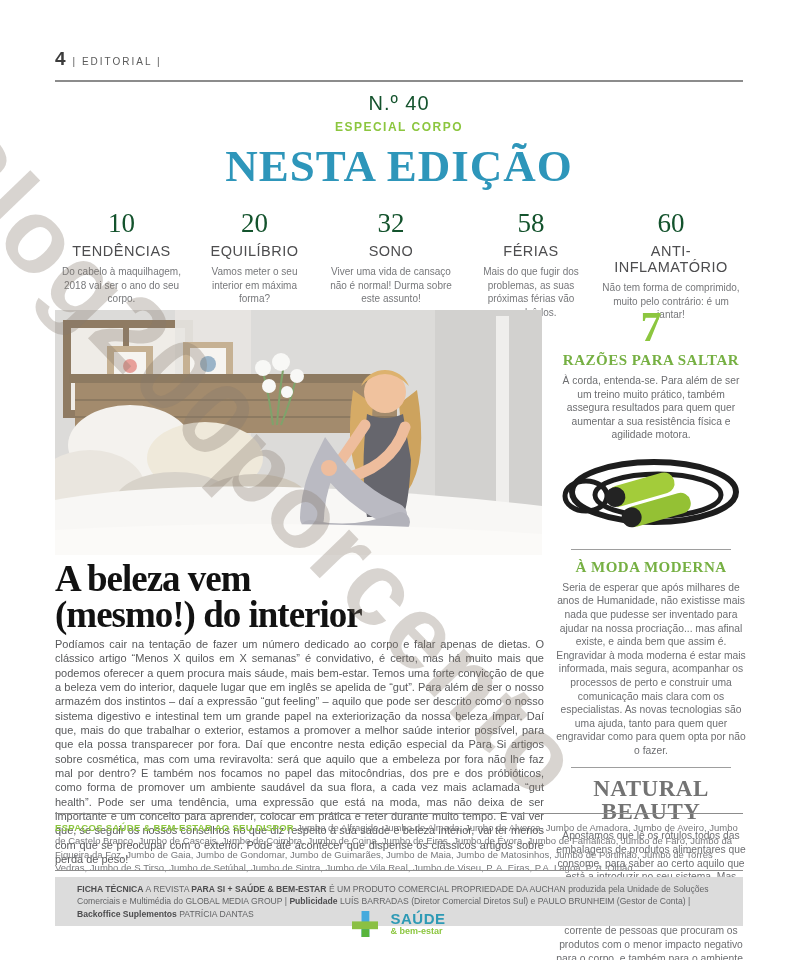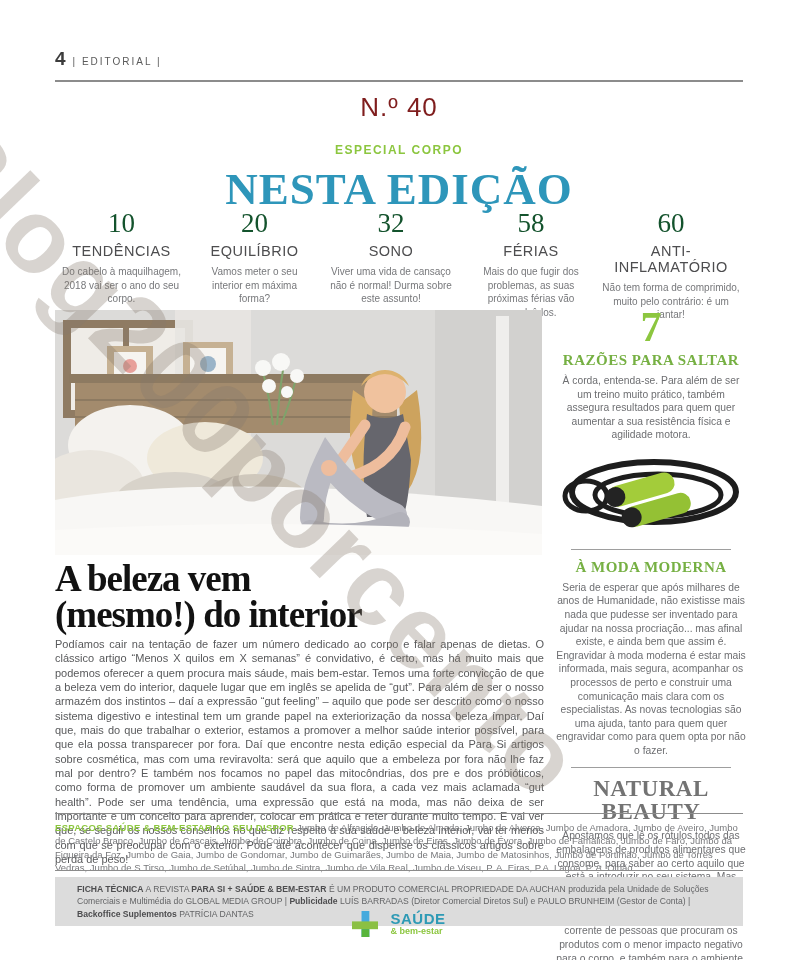--- a/index.html
+++ b/index.html
@@ -17,22 +17,22 @@
     font-size:104px; letter-spacing:3px; white-space:nowrap;
     color:rgba(134,120,108,0.32); z-index:9; pointer-events:none;
   }
   
   .folio { position:absolute; left:55px; top:48px; display:flex; align-items:baseline; gap:7px; }
   .folio-num { font-size:19px; font-weight:bold; color:#3c3c3c; }
   .folio-sec { font-size:10px; letter-spacing:2px; color:#5a5a5a; }
   .header-rule { position:absolute; left:55px; top:80px; width:688px; border-top:2px solid #8c8c8c; }
   
   .masthead { position:absolute; left:0; top:92px; width:100%; text-align:center; }
-  .issue { font-size:26px; color:#7f1d1d; letter-spacing:1px; }
-  .special { margin-top:20px; font-size:12px; font-weight:bold; letter-spacing:1.5px; color:#8cc63f; }
+  .issue { font-size:20px; color:#14532d; letter-spacing:1px; }
+  .special { margin-top:5px; font-size:12px; font-weight:bold; letter-spacing:1.5px; color:#8cc63f; }
   .edition-title {
     margin-top:6px; font-family:"Liberation Serif", serif; font-weight:bold;
     font-size:45px; letter-spacing:1px; color:#2e96ba;
   }
   
   .toc { position:absolute; left:48px; top:208px; width:700px; display:flex; }
   .toc-col { text-align:center; padding:0 8px; }
   .toc-col:nth-child(1){width:21%;} .toc-col:nth-child(2){width:17%;}
   .toc-col:nth-child(3){width:22%;} .toc-col:nth-child(4){width:18%;}
   .toc-col:nth-child(5){width:22%;}

